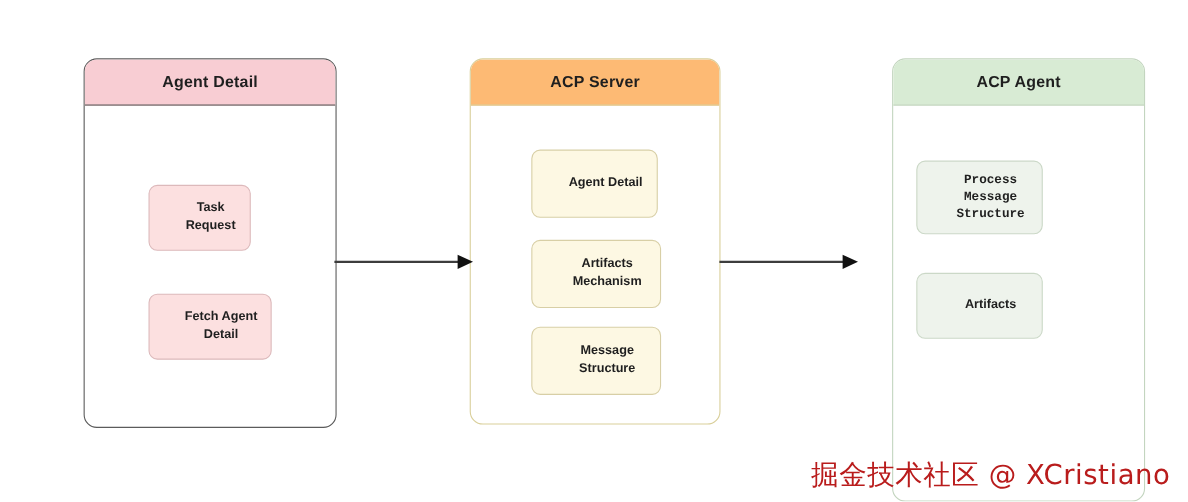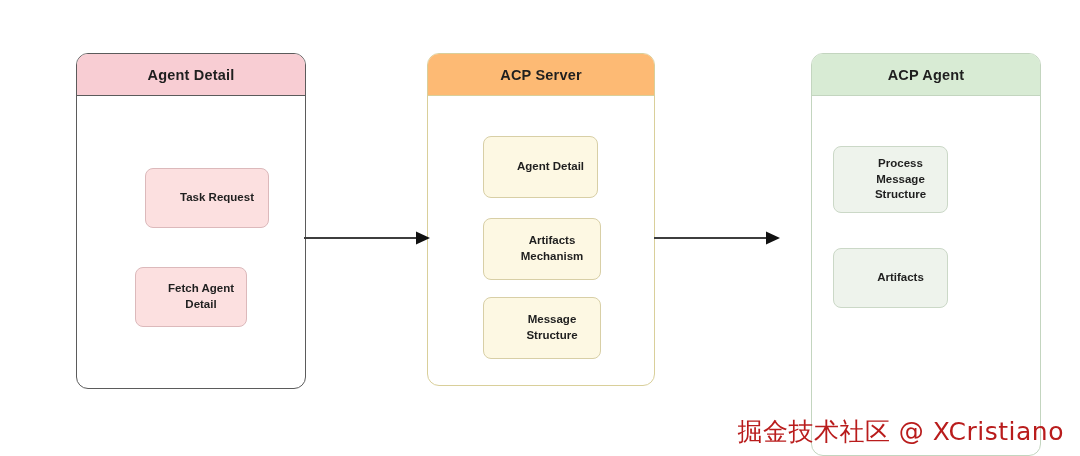--- a/index.html
+++ b/index.html
@@ -99,30 +99,30 @@
     font-weight: bold;
     line-height: 1.35;
     white-space: pre-line;
     padding-left: 20px;
   }
   .node.pink   { background: #fce0e0; border: 1.1px solid #dcb9bb; }
   .node.cream  { background: #fdf8e3; border: 1.1px solid #d8cfa6; }
   .node.mint   { background: #eef3ec; border: 1.1px solid #cbd8c7; }
 
   
-  #node-task-request      { left: 135px; top: 168px; width: 124px; height: 60px; margin-left: 10px; }
+  #node-task-request      { left: 135px; top: 168px; width: 93px; height: 60px; }
   #node-fetch-agent-detail{ left: 135px; top: 267px; width: 112px; height: 60px; }
 
   
   #node-agent-detail        { left: 483px; top: 136px; width: 115px; height: 62px; }
   #node-discovery-mechanism { left: 483px; top: 218px; width: 118px; height: 62px; }
   #node-message-structure   { left: 483px; top: 297px; width: 118px; height: 62px; }
 
   
-  #node-process-message-structure { left: 833px; top: 146px; width: 115px; height: 67px; }
+  #node-process-message-structure { left: 833px; top: 146px; width: 115px; height: 67px; font-family: Liberation Mono, monospace; }
   #node-artifacts                 { left: 833px; top: 248px; width: 115px; height: 60px; }
 
   
   .arrow-svg {
     position: absolute;
     overflow: visible;
   }
   #arrow-client-to-server { left: 303px; top: 225px; width: 128px; height: 26px; }
   #arrow-server-to-agent  { left: 653px; top: 225px; width: 128px; height: 26px; }
   .arrow-line { stroke: #3d3d3d; stroke-width: 2; fill: none; }

